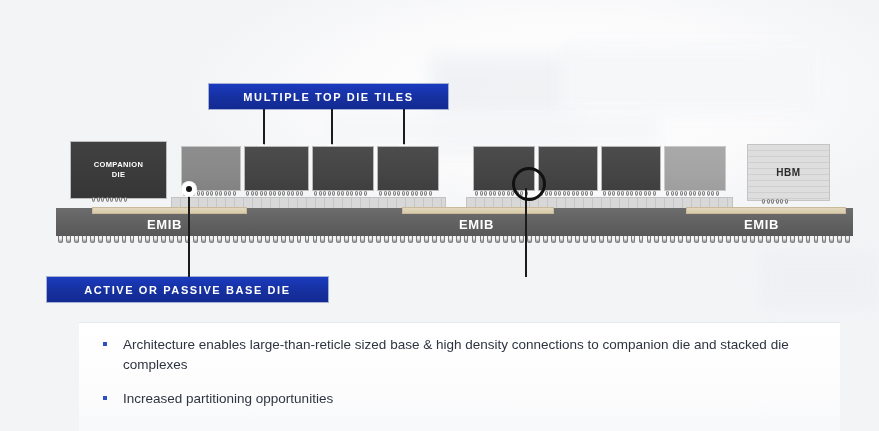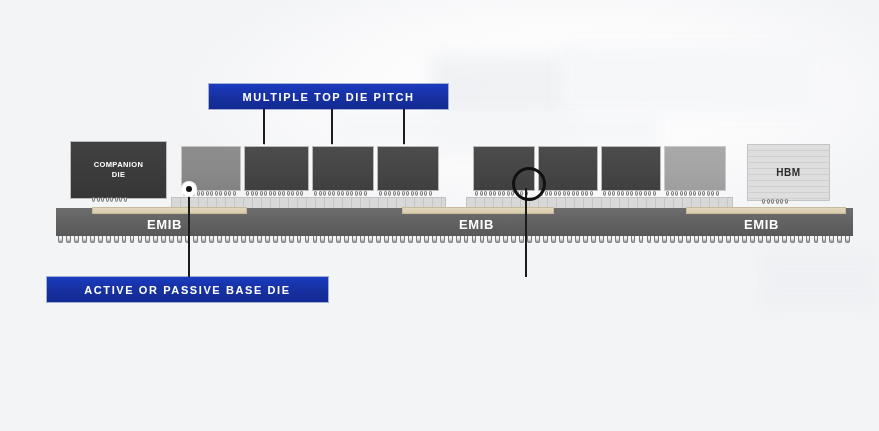--- a/index.html
+++ b/index.html
@@ -110,21 +110,21 @@
 
 <div id="stage">
 
   <div class="bgshape" style="left:430px;top:55px;width:150px;height:95px;"></div>
   <div class="bgshape2" style="left:560px;top:45px;width:260px;height:70px;"></div>
   <div class="bgshape2" style="left:330px;top:110px;width:330px;height:40px;"></div>
   <div class="bgshape" style="left:760px;top:250px;width:120px;height:60px;"></div>
 
 
   <div class="banner" id="banner-top">
-    <span>MULTIPLE TOP DIE PITCH</span>
+    <span>MULTIPLE TOP DIE TILES</span>
   </div>
 
   <div class="leader" style="left:263px;top:109px;height:43px;"></div>
   <div class="leader" style="left:331px;top:109px;height:43px;"></div>
   <div class="leader" style="left:403px;top:109px;height:43px;"></div>
   <div class="dotmark" style="left:256px;top:145px;"></div>
   <div class="dotmark" style="left:324px;top:145px;"></div>
   <div class="dotmark" style="left:396px;top:145px;"></div>
 
   <div id="pkg">
@@ -437,14 +437,24 @@
   <div class="leader" style="left:188px;top:186px;height:91px;"></div>
   <div class="dotmark" style="left:182px;top:182px;"></div>
 
   <div class="leader" style="left:525px;top:188px;height:89px;"></div>
   <div class="circle-callout" style="left:512px;top:167px;"></div>
 
   <div class="banner" id="banner-base">
     <span>ACTIVE OR PASSIVE BASE DIE</span>
   </div>
 
+  <div id="panel">
+    <div class="bullet" id="bullet0">
+      <div class="dot"></div>
+      <div class="txt">Architecture enables large-than-reticle sized base &amp; high density connections to companion die and stacked die complexes</div>
+    </div>
+    <div class="bullet" id="bullet1">
+      <div class="dot"></div>
+      <div class="txt">Increased partitioning opportunities</div>
+    </div>
+  </div>
 
 </div>
 
 </body></html>

